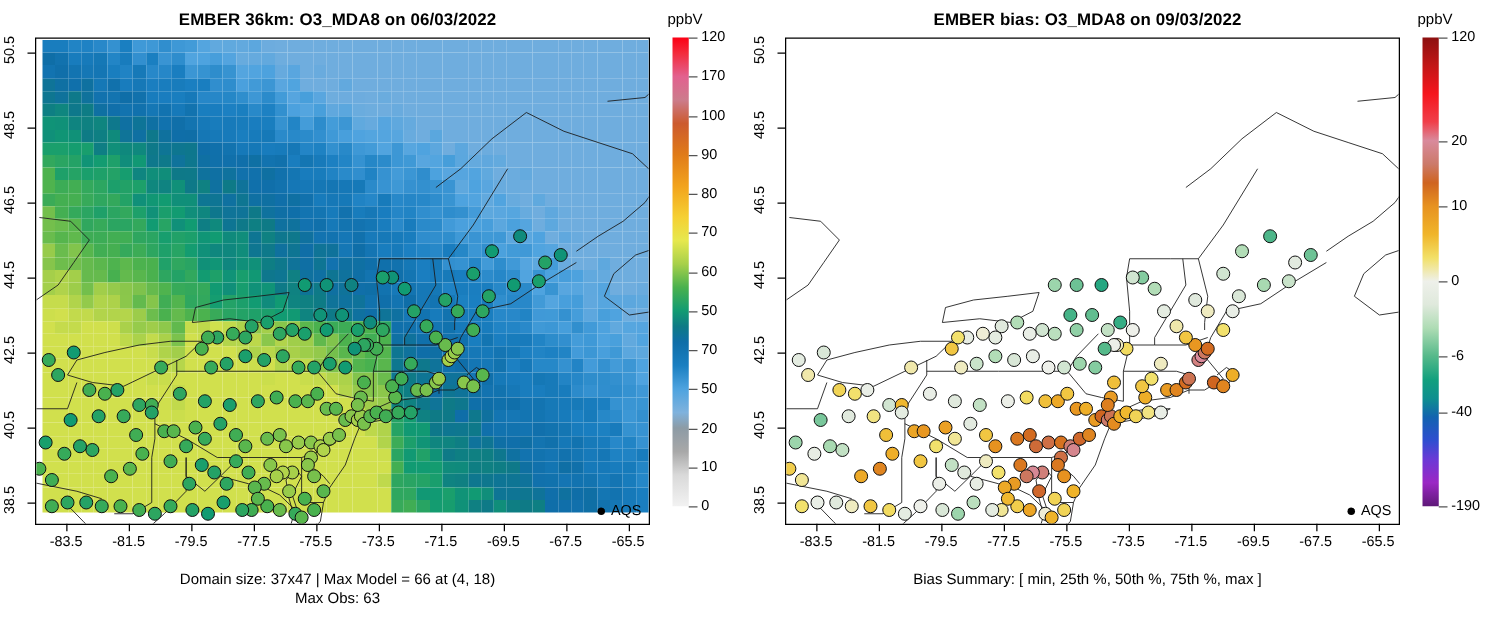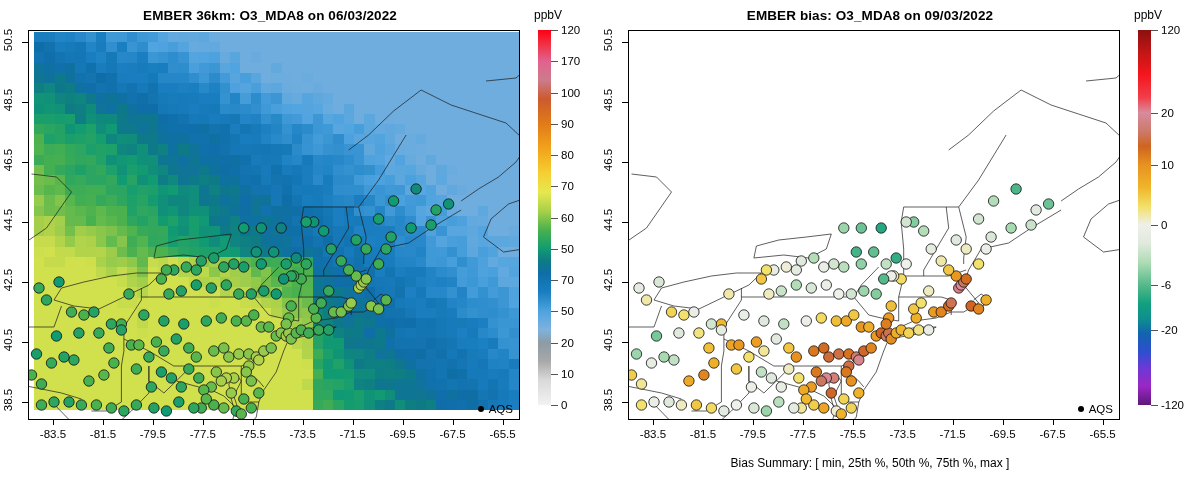--- a/index.html
+++ b/index.html
@@ -2050,20 +2050,24 @@
         <div class="ytick" style="top: 192px; left: 22px;"></div>
         <div class="ylab" style="top: 184px; left: -22px;">44.5</div>
         <div class="ytick" style="top: 132px; left: 22px;"></div>
         <div class="ylab" style="top: 124px; left: -22px;">46.5</div>
         <div class="ytick" style="top: 72px; left: 22px;"></div>
         <div class="ylab" style="top: 64px; left: -22px;">48.5</div>
         <div class="ytick" style="top: 12px; left: 22px;"></div>
         <div class="ylab" style="top: 4px; left: -22px;">50.5</div>
       </div>
 
+    <div class="caption">
+      <div>Domain size: 37x47 | Max Model = 66 at (4, 18)</div>
+      <div>Max Obs: 63</div>
+    </div>
 
     <div class="cbwrap">
       <div class="cbtitle">ppbV</div>
       <div class="cbbar" id="cbL" style="background: linear-gradient(rgb(251, 0, 20) 0%, rgb(243, 43, 60) 3.33%, rgb(226, 97, 143) 8.33%, rgb(204, 124, 140) 13.33%, rgb(204, 90, 46) 18.33%, rgb(224, 123, 24) 25%, rgb(242, 163, 28) 31.67%, rgb(245, 208, 51) 38.33%, rgb(230, 232, 78) 43.33%, rgb(167, 208, 74) 48.33%, rgb(73, 177, 78) 53.33%, rgb(17, 155, 114) 58.33%, rgb(14, 122, 134) 61.67%, rgb(15, 110, 168) 65%, rgb(26, 127, 193) 70%, rgb(78, 163, 223) 75%, rgb(127, 178, 221) 80%, rgb(141, 155, 165) 83.33%, rgb(168, 168, 168) 88.33%, rgb(217, 217, 217) 93.33%, rgb(242, 242, 242) 100%);"></div>
       <div id="cbLticks">
           <div class="cbtick" style="top: 375px;"></div>
           <div class="cbtxt" style="top: 375px;">0</div>
           <div class="cbtick" style="top: 343.75px;"></div>
           <div class="cbtxt" style="top: 343.75px;">10</div>
           <div class="cbtick" style="top: 312.5px;"></div>
@@ -2352,23 +2356,23 @@
 
     <div class="caption">
       <div>Bias Summary: [ min, 25th %, 50th %, 75th %, max ]</div>
     </div>
 
     <div class="cbwrap">
       <div class="cbtitle">ppbV</div>
       <div class="cbbar" id="cbR" style="background: linear-gradient(rgb(140, 16, 16) 0%, rgb(194, 22, 22) 6%, rgb(245, 22, 29) 12%, rgb(240, 63, 74) 18%, rgb(217, 138, 156) 22%, rgb(204, 122, 106) 27%, rgb(207, 100, 32) 31%, rgb(231, 146, 32) 36%, rgb(240, 181, 42) 42%, rgb(242, 224, 103) 47%, rgb(238, 240, 234) 52%, rgb(223, 233, 220) 57%, rgb(174, 220, 180) 62%, rgb(85, 185, 138) 68%, rgb(18, 160, 126) 73%, rgb(14, 143, 143) 77%, rgb(18, 99, 176) 81%, rgb(47, 78, 208) 86%, rgb(107, 57, 214) 90%, rgb(155, 39, 196) 95%, rgb(94, 24, 120) 100%);"></div>
       <div id="cbRticks">
           <div class="cbtick" style="top: 375px;"></div>
-          <div class="cbtxt" style="top: 375px;">-120</div>
+          <div class="cbtxt" style="top: 375px;">-190</div>
           <div class="cbtick" style="top: 300px;"></div>
-          <div class="cbtxt" style="top: 300px;">-20</div>
+          <div class="cbtxt" style="top: 300px;">-40</div>
           <div class="cbtick" style="top: 255px;"></div>
           <div class="cbtxt" style="top: 255px;">-6</div>
           <div class="cbtick" style="top: 195px;"></div>
           <div class="cbtxt" style="top: 195px;">0</div>
           <div class="cbtick" style="top: 135px;"></div>
           <div class="cbtxt" style="top: 135px;">10</div>
           <div class="cbtick" style="top: 82.5px;"></div>
           <div class="cbtxt" style="top: 82.5px;">20</div>
           <div class="cbtick" style="top: 0px;"></div>
           <div class="cbtxt" style="top: 0px;">120</div>

